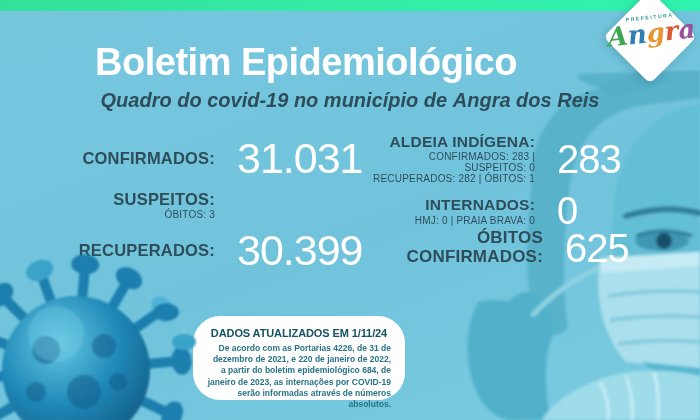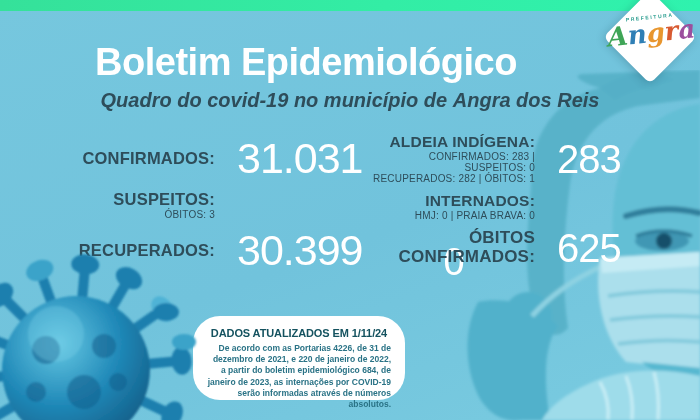--- a/index.html
+++ b/index.html
@@ -32,22 +32,22 @@
   .lab-l{width:185px;font-size:16.5px;}
   .lab-r{width:163px;font-size:15.5px;}
   .sub{display:block;font-size:10px;font-weight:400;letter-spacing:.2px;margin-top:1px;color:#2e4d5a;}
   .val{color:#fff;font-weight:400;line-height:1;letter-spacing:-1px;}
   .val-l{font-size:43px;}
   .val-r{font-size:40px;}
   #row-conf{left:30px;top:137px;}
   #row-susp{left:30px;top:190px;}
   #row-recu{left:30px;top:229px;}
   #row-alde{left:372px;top:133px;}
-  #row-inte{left:372px;top:192px;flex-direction:column;}
-  #row-obit{left:372px;top:228px;}
+  #row-inte{left:372px;top:192px;}
+  #row-obit{left:380px;top:228px;}
   
   .update-box{left:193px;top:316px;width:212px;height:84px;background:#fff;
     border-radius:27px;box-sizing:border-box;padding:11px 14px 0 14px;z-index:5;}
   .ub-title{color:#14525f;font-size:11px;font-weight:800;text-align:center;
     white-space:nowrap;letter-spacing:-.1px;}
   .ub-body{color:#2a7386;font-size:8.5px;font-weight:600;text-align:right;
     line-height:1.32;margin-top:4px;}
   .svg-layer{pointer-events:none;}
   .z-person{z-index:1;}
   .z-virus{z-index:6;}

